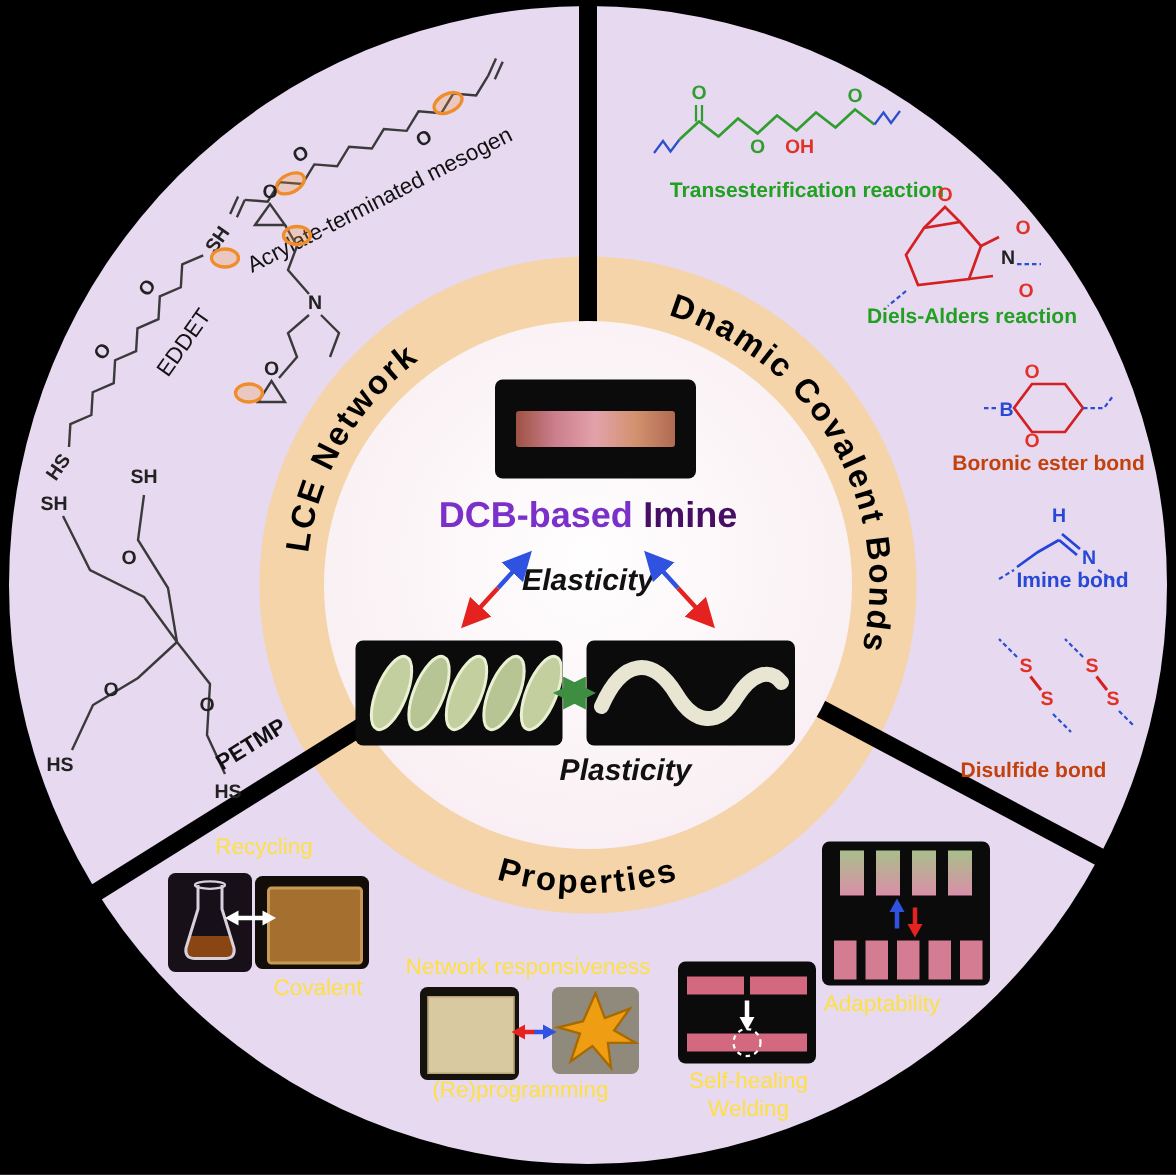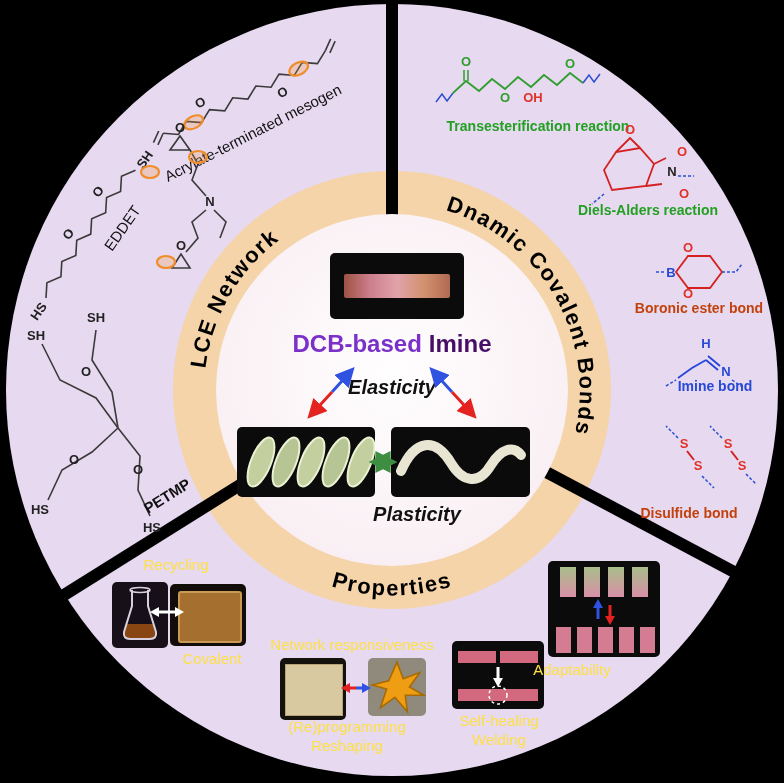--- a/index.html
+++ b/index.html
@@ -136,24 +136,23 @@
       <rect x="50" y="66" width="15" height="26" fill="#d47c92"></rect>
       <rect x="71" y="66" width="15" height="26" fill="#d47c92"></rect>
       <rect x="92" y="66" width="15" height="26" fill="#d47c92"></rect>
     </svg>
   </div>
 
   <div class="lbl" style="left:116px;top:556px;width:120px;">Recycling</div>
   <div class="lbl" style="left:152px;top:650px;width:120px;">Covalent</div>
   <div class="lbl" style="left:262px;top:636px;width:180px;">Network responsiveness</div>
   <div class="lbl" style="left:274px;top:718px;width:146px;">(Re)programming</div>
-  <div class="lbl" style="left:274px;top:737px;width:146px;">Reshaping</div>
   <div class="lbl" style="left:446px;top:712px;width:106px;">Self-healing</div>
   <div class="lbl" style="left:446px;top:731px;width:106px;">Welding</div>
-  <div class="lbl" style="left:516px;top:661px;width:112px;">Adaptability</div>
+  <div class="lbl" style="left:532px;top:661px;width:112px;">Adaptability</div>
 
   <div class="lbl dcb-lbl green" style="left:428px;top:118px;width:220px;">Transesterification reaction</div>
   <div class="lbl dcb-lbl green" style="left:558px;top:202px;width:180px;">Diels-Alders reaction</div>
   <div class="lbl dcb-lbl red sm" style="left:632px;top:300px;width:134px;">Boronic ester bond</div>
   <div class="lbl dcb-lbl blue" style="left:654px;top:378px;width:122px;">Imine bond</div>
   <div class="lbl dcb-lbl red sm" style="left:622px;top:505px;width:134px;">Disulfide bond</div>
 
   <svg class="overlay" width="784" height="783" viewBox="0 0 784 783">
     <defs>
       <marker id="mb" viewBox="0 0 10 10" refX="8" refY="5" markerWidth="6.5" markerHeight="6.5" orient="auto-start-reverse">

